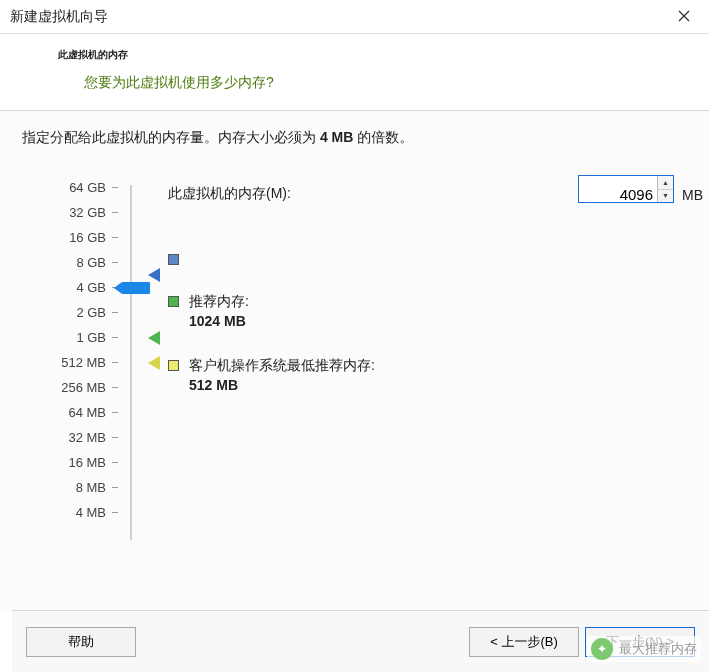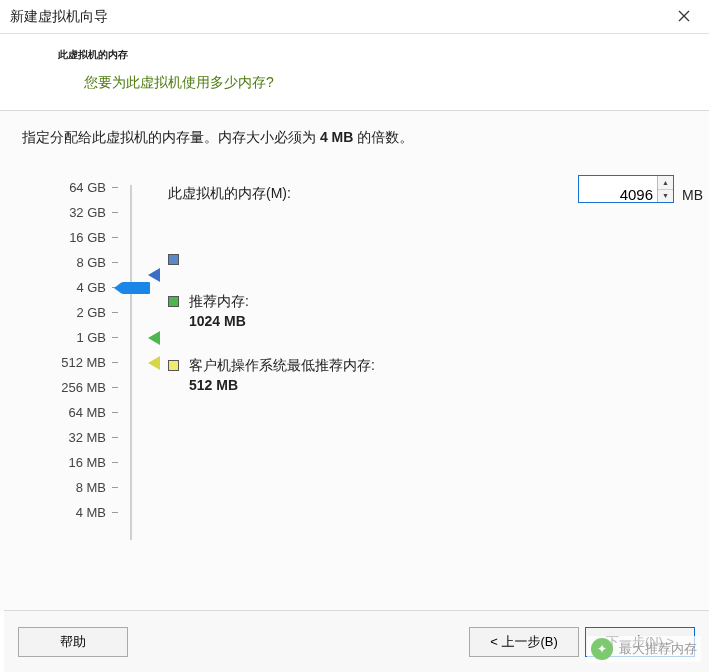--- a/index.html
+++ b/index.html
@@ -154,21 +154,21 @@
     flex:0 0 11px;
   }
   .sq.blue{ background:#5c87c8;}
   .sq.green{ background:#4fb64f;}
   .sq.yellow{ background:#ecec70;}
   .rec-block .txt .t{ font-size:14px;}
   .rec-block .txt .v{ font-size:14px; font-weight:700; margin-top:2px;}
   
   .footer {
     position: absolute;
-    left: 4px; right: 0; bottom: 0;
+    left: 12px; right: 0; bottom: 0;
     height: 62px;
     border-top: 1px solid #d9d9d9;
     background: #f8f8f8;
     display: flex;
     align-items: center;
     padding: 0 14px;
   }
   .btn {
     height: 30px;
     min-width: 110px;

